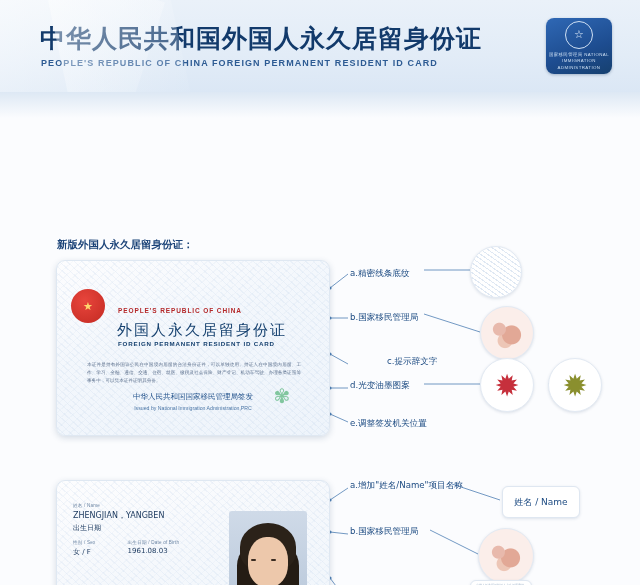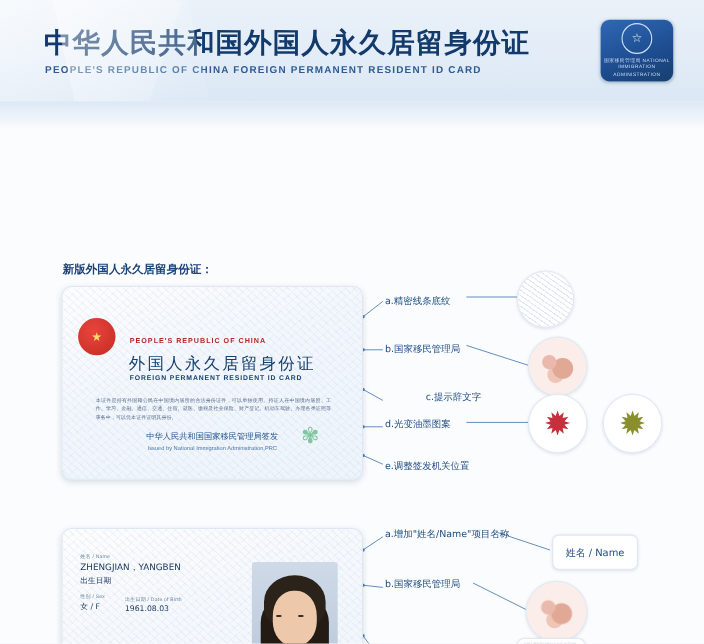--- a/index.html
+++ b/index.html
@@ -211,21 +211,21 @@
 
     <div class="card card-back">
       <div class="guilloche"></div>
       <div class="cb-left">
         <div class="fl">
           <div class="lbl">姓名 / Name</div>
           <div class="val">ZHENGJIAN，YANGBEN</div>
           <div class="val sm">出生日期</div>
         </div>
         <div class="fl">
-          <div style="display:flex;gap:18px;align-items:flex-end;">
+          <div style="display:flex;gap:32px;">
             <div>
               <div class="lbl">性别 / Sex</div>
               <div class="val sm">女 / F</div>
             </div>
             <div>
               <div class="lbl">出生日期 / Date of Birth</div>
               <div class="val sm">1961.08.03</div>
             </div>
           </div>
         </div>

